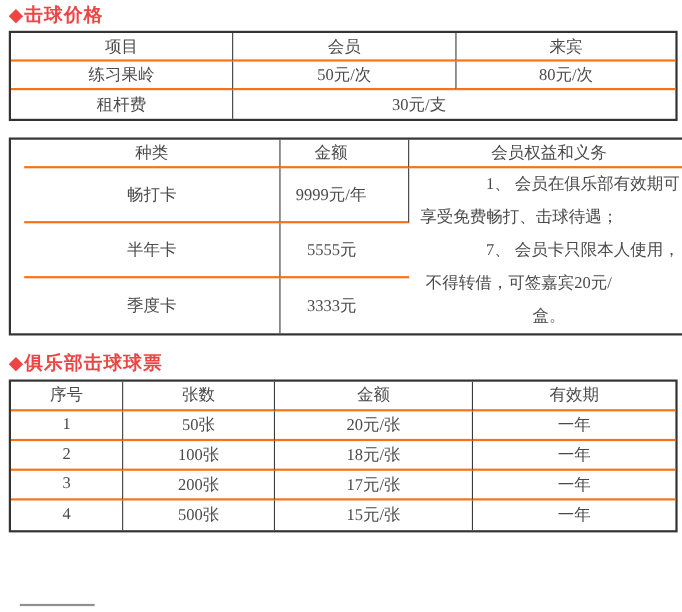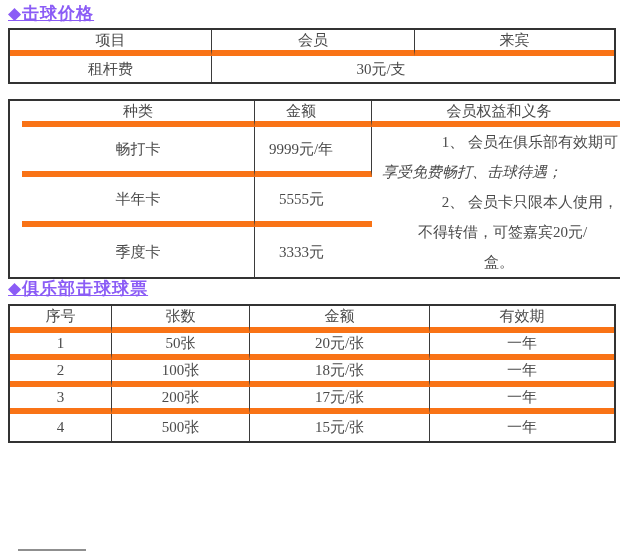--- a/index.html
+++ b/index.html
@@ -13,40 +13,39 @@
   }
   .page {
     position: relative;
     width: 604px;
     height: 552px;
     padding: 4px 8px 0 8px;
   }
   .sec-title {
     font-size: 17px;
     font-weight: bold;
-    color: #8b5cf6;
+    color: #ef4444;
     line-height: 20px;
     margin: 0;
     letter-spacing: 1px;
-    text-decoration: underline;
   }
   table.tbl {
     border-collapse: separate;
     border-spacing: 0;
     width: 604px;
     table-layout: fixed;
     border: 2px solid #333333;
     color: #4a4a4a;
     font-size: 15px;
   }
   table.tbl td {
     text-align: center;
     vertical-align: middle;
     border-right: 1px solid #3b3b3b;
-    border-bottom: 6px solid #f97316;
+    border-bottom: 2px solid #f97316;
     padding: 0;
     overflow: hidden;
   }
   table.tbl td:last-child { border-right: none; }
   table.tbl tr:last-child td { border-bottom: none; }
 
   
   .t1 { margin-top: 4px; }
   .t1 tr { height: 26px; }
   .t1 td { padding-right: 48px; }
@@ -62,31 +61,31 @@
     text-align: left;
     vertical-align: top;
     padding: 0 8px 0 8px;
     border-bottom: none;
   }
   .b-line {
     line-height: 30px;
     white-space: nowrap;
   }
   .b-line.num { padding-left: 14px; text-align: right; }
-  .b-line.wrap1 { padding-left: 2px; font-style: italic; }
-  .b-line.wrap2 { padding-left: 7px; text-align: center; }
+  .b-line.wrap1 { padding-left: 2px; }
+  .b-line.wrap2 { padding-left: 7px; }
   .b-line.center { text-align: center; padding-left: 0; }
 
   
   .t3 { margin-top: 5px; }
   .t3 tr { height: 27px; }
   .t3 td { padding-right: 40px; }
 
   .title-2 { margin-top: 16px; }
-  .title-3 { }
+  .title-3 { margin-top: 15px; }
 
   .artifact {
     position: absolute;
     left: 18px;
     top: 549px;
     width: 68px;
     height: 2px;
     background: #8f8f8f;
   }
 </style>
@@ -103,20 +102,25 @@
         <col style="width:203px">
         <col style="width:199px">
       </colgroup>
     <tbody>
         <tr class="hdr">
       <td>项目</td>
       <td>会员</td>
       <td>来宾</td>
     </tr>
     <tr>
+      <td>练习果岭</td>
+      <td>50元/次</td>
+      <td>80元/次</td>
+    </tr>
+    <tr>
       <td>租杆费</td>
       <td class="merged-val" colspan="2">30元/支</td>
     </tr>
   </tbody>
     </table>
 
 
   <table class="tbl t2">
     <colgroup>
         <col style="width:233px">
@@ -128,21 +132,21 @@
       <td class="c1">种类</td>
       <td class="c2">金额</td>
       <td class="c3">会员权益和义务</td>
     </tr>
     <tr class="body">
       <td class="c1">畅打卡</td>
       <td class="c2">9999元/年</td>
       <td class="benefits" rowspan="3">
         <div class="b-line num">1、 会员在俱乐部有效期可</div>
         <div class="b-line wrap1">享受免费畅打、击球待遇；</div>
-        <div class="b-line num">2、 会员卡只限本人使用，</div>
+        <div class="b-line num">7、 会员卡只限本人使用，</div>
         <div class="b-line wrap2">不得转借，可签嘉宾20元/</div>
         <div class="b-line center">盒。</div>
       </td>
     </tr>
     <tr class="body">
       <td class="c1">半年卡</td>
       <td class="c2">5555元</td>
     </tr>
     <tr class="body">
       <td class="c1">季度卡</td>

